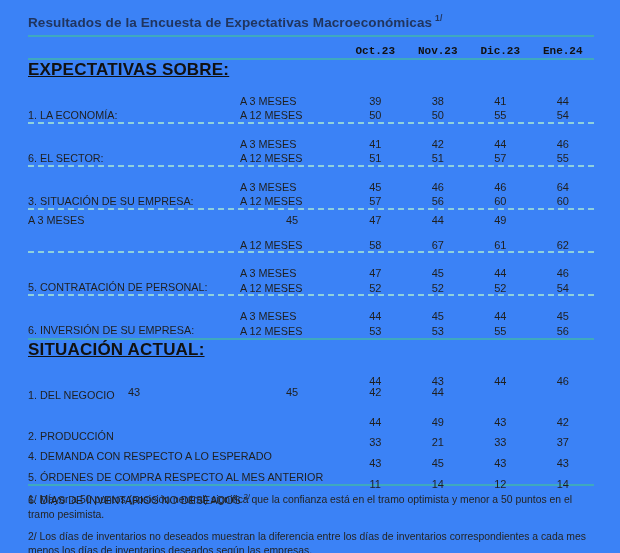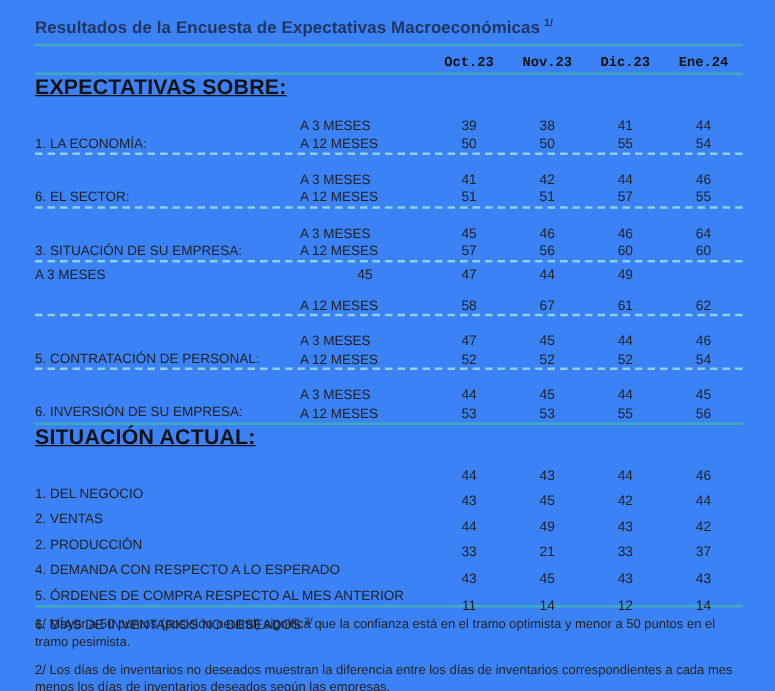--- a/index.html
+++ b/index.html
@@ -188,21 +188,20 @@
 
   <div id="situation-body">
       <div class="grid-row data-row">
         <div class="c-label wide"><span>1. DEL NEGOCIO</span></div>
         <div class="c-val">44</div>
         <div class="c-val">43</div>
         <div class="c-val">44</div>
         <div class="c-val">46</div>
       </div>
       <div class="grid-row data-row">
-        <div class="c-label wide"><span>2. VENTAS</span></div>
         <div class="c-val">43</div>
         <div class="c-val">45</div>
         <div class="c-val">42</div>
         <div class="c-val">44</div>
       </div>
       <div class="grid-row data-row">
         <div class="c-label wide"><span>2. PRODUCCIÓN</span></div>
         <div class="c-val">44</div>
         <div class="c-val">49</div>
         <div class="c-val">43</div>

